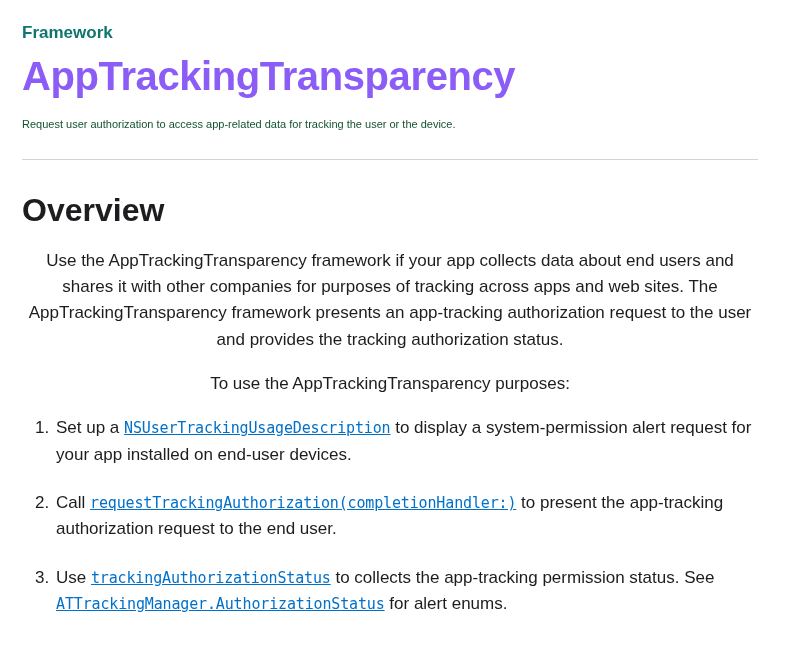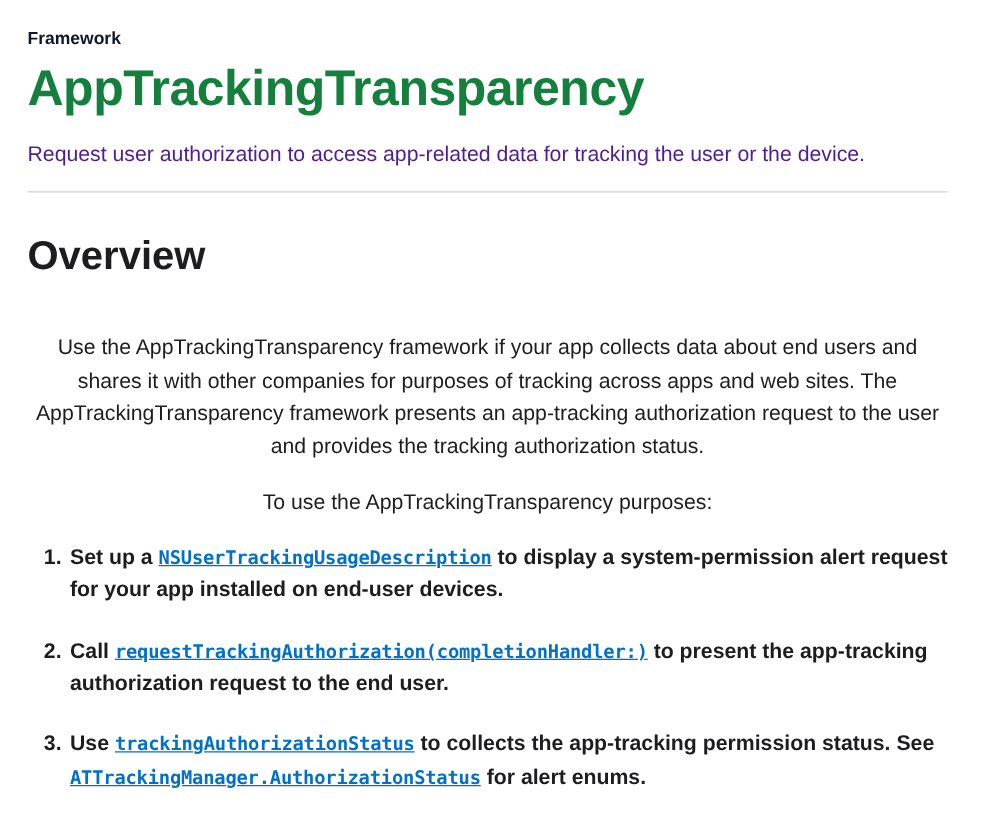--- a/index.html
+++ b/index.html
@@ -11,63 +11,62 @@
       font-family: -apple-system, BlinkMacSystemFont, "Segoe UI", Helvetica, Arial, sans-serif;
       background: #fff;
       color: #1d1d1f;
       padding: 20px 40px 20px 22px;
       width: 798px;
       font-size: 17px;
       line-height: 1.5;
       -webkit-font-smoothing: antialiased;
     }
     .eyebrow {
-      font-size: 14px;
+      font-size: 17px;
       font-weight: 600;
-      color: #0f172a;
+      color: #0f766e;
       margin-bottom: 8px;
     }
     h1.title {
       font-size: 40px;
       font-weight: 700;
       letter-spacing: -0.01em;
-      color: #15803d;
+      color: #8b5cf6;
       margin-bottom: 18px;
       line-height: 1.1;
     }
     .summary {
-      font-size: 17px;
-      color: #4c1d95;
+      font-size: 11px;
+      color: #14532d;
       line-height: 1.55;
-      margin-bottom: 16px;
+      margin-bottom: 26px;
     }
     hr.divider {
       border: none;
       border-top: 1px solid #d2d2d7;
       margin-bottom: 26px;
     }
     h2.section-heading {
       font-size: 32px;
       font-weight: 700;
       color: #1d1d1f;
-      margin-bottom: 37px;
+      margin-bottom: 14px;
     }
     p.para {
       font-size: 17px;
       color: #1d1d1f;
       line-height: 1.55;
       margin-bottom: 18px;
       text-align: center;
     }
     ol.steps {
       list-style: decimal;
       padding-left: 32px;
       font-size: 17px;
       color: #1d1d1f;
-      font-weight: bold;
     }
     ol.steps li {
       margin-bottom: 22px;
       line-height: 1.55;
       padding-left: 2px;
     }
     ol.steps li::marker {
       color: #1d1d1f;
     }
     .code-link {

